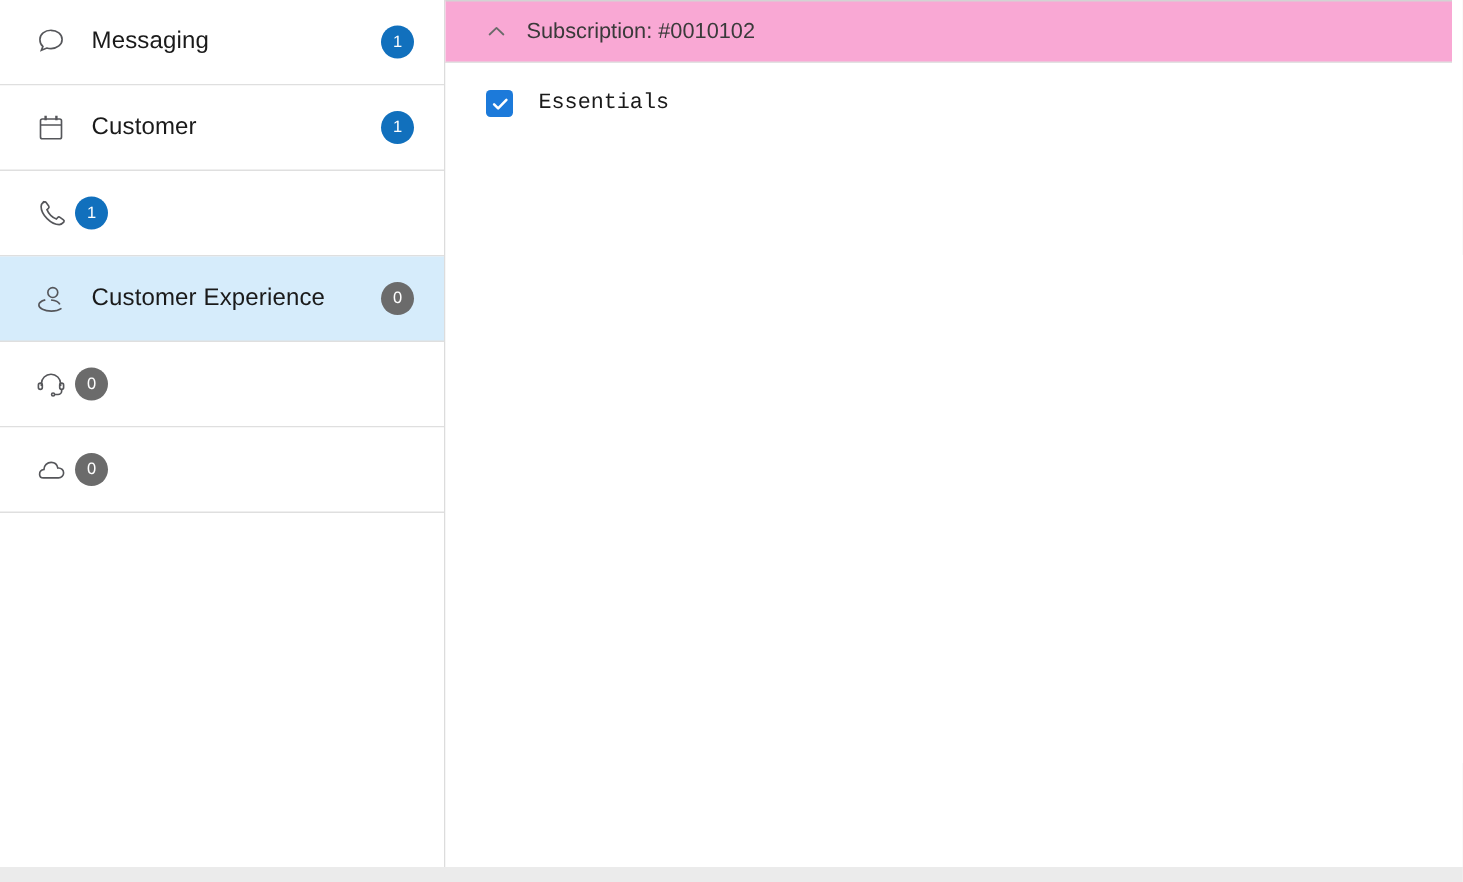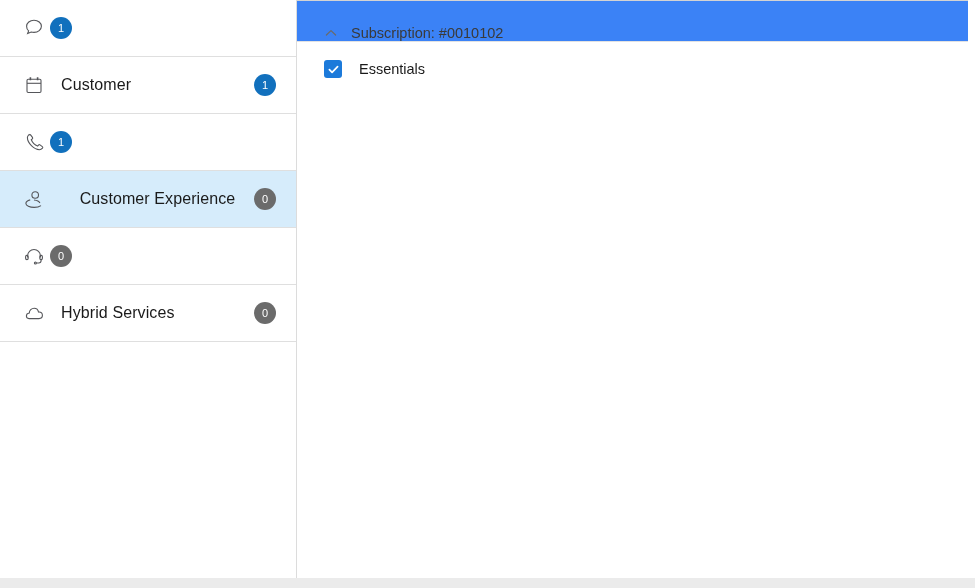--- a/index.html
+++ b/index.html
@@ -51,21 +51,20 @@
     height: 57px;
     box-sizing: border-box;
     border-bottom: 1px solid #dfdfdf;
     background: #ffffff;
     cursor: pointer;
     padding-left: 18px;
     padding-right: 20px;
   }
   .sidebar-item.selected {
     background: #d6ecfb;
-    text-align: center;
   }
   .item-icon {
     width: 32px;
     height: 32px;
     flex: 0 0 32px;
     display: flex;
     align-items: center;
     justify-content: center;
     color: #55565a;
   }
@@ -102,46 +101,47 @@
     top: 0;
     width: 678px;
     height: 578px;
     background: #ffffff;
     box-sizing: border-box;
   }
   .panel-header {
     position: relative;
     height: 42px;
     width: 671px;
-    background: #3b82f6;
+    background: #f9a8d4;
     border-top: 1px solid #d3d3d3;
     border-bottom: 1px solid #e2e2e2;
     box-sizing: border-box;
     display: flex;
-    align-items: flex-end;
+    align-items: center;
     padding-left: 26px;
     cursor: pointer;
   }
   .chevron-icon {
     width: 16px;
     height: 16px;
     flex: 0 0 16px;
     display: flex;
     align-items: center;
     justify-content: center;
     color: #6a6a6a;
   }
   .panel-header-title {
     margin-left: 12px;
     font-size: 14.5px;
     color: #3a3a3a;
     white-space: nowrap;
   }
   .panel-body {
     padding-top: 14px;
+    font-family: Liberation Mono, monospace;
   }
   .option-row {
     display: flex;
     align-items: center;
     height: 26px;
     padding-left: 27px;
     cursor: pointer;
   }
   .checkbox {
     position: relative;
@@ -180,20 +180,21 @@
 
     <div class="sidebar">
       <div class="sidebar-list">
 
         <div class="sidebar-item">
           <span class="item-icon">
             <svg width="24" height="24" viewBox="0 0 24 24" fill="none" stroke="currentColor" stroke-width="1.1">
               <path d="M12 4.2c4.1 0 7.4 2.7 7.4 6.1s-3.3 6.1-7.4 6.1c-1.0 0-1.9-.12-2.8-.37l-3.6 1.5 1.0-2.6C5.3 13.9 4.6 12.4 4.6 10.3c0-3.4 3.3-6.1 7.4-6.1z"></path>
             </svg>
           </span>
+          <span class="item-label">Messaging</span>
           <span class="badge blue">1</span>
         </div>
 
         <div class="sidebar-item">
           <span class="item-icon">
             <svg width="24" height="24" viewBox="0 0 24 24" fill="none" stroke="currentColor" stroke-width="1.1">
               <rect x="5" y="6.3" width="14" height="13.2" rx="1.2"></rect>
               <path d="M5 10.3h14"></path>
               <path d="M8.4 4.2v3.0M15.6 4.2v3.0" stroke-width="1.6"></path>
             </svg>
@@ -235,21 +236,20 @@
           </span>
           <span class="badge gray">0</span>
         </div>
 
         <div class="sidebar-item">
           <span class="item-icon">
             <svg width="24" height="24" viewBox="0 0 24 24" fill="none" stroke="currentColor" stroke-width="1.1">
               <path d="M7.0 17.6h10.0c1.9 0 3.4-1.5 3.4-3.3 0-1.8-1.5-3.3-3.4-3.3-.15 0-.3 0-.45.03C16.1 8.7 14.3 7.2 12.1 7.2c-2.6 0-4.8 2.1-4.8 4.7v.1c-1.6.2-2.9 1.5-2.9 3.1 0 1.4 1.1 2.5 2.6 2.5z"></path>
             </svg>
           </span>
-          <span class="item-label">Hybrid Services</span>
           <span class="badge gray">0</span>
         </div>
 
       </div>
     </div>
 
     <div class="detail-panel">
 
       <div class="panel-header">
         <span class="chevron-icon">

